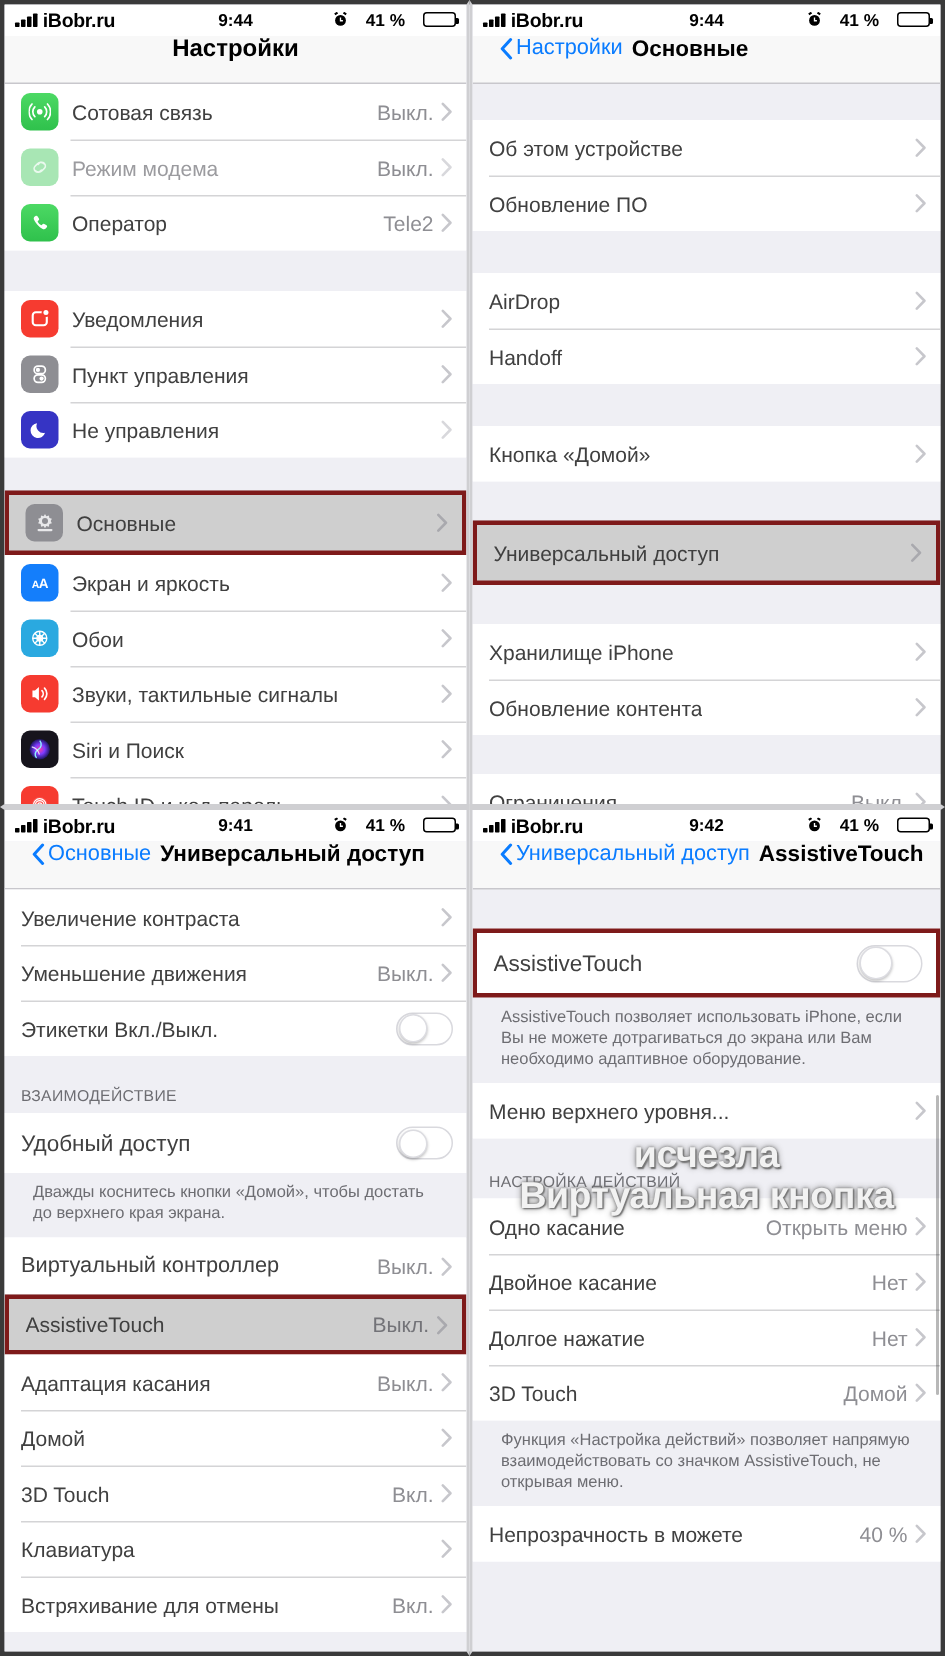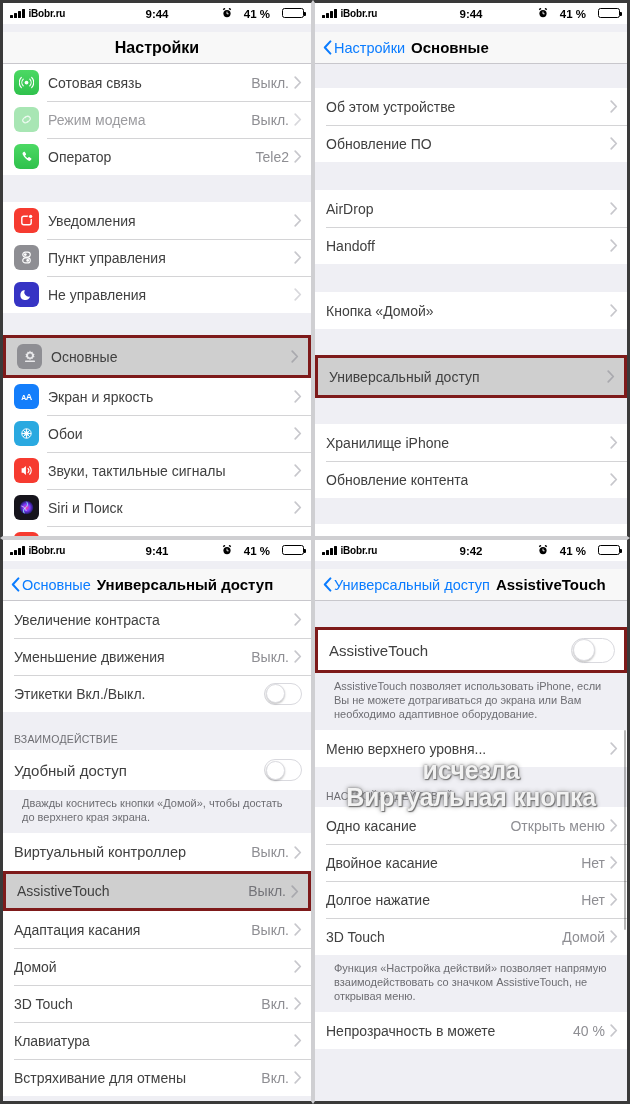--- a/index.html
+++ b/index.html
@@ -36,21 +36,21 @@
     display: flex; align-items: center;
     padding: 0 7px;
     font-size: 11.5px; font-weight: bold; color: #000;
     position: relative;
   }
   .sb-left { display: flex; align-items: center; gap: 4px; }
   .bars { display: flex; align-items: flex-end; gap: 1.5px; height: 9px; }
   .bars i { display: block; width: 2.5px; background: #000; border-radius: .5px; }
   .bars i:nth-child(1){height:3px} .bars i:nth-child(2){height:5px}
   .bars i:nth-child(3){height:7px} .bars i:nth-child(4){height:9px}
-  .carrier { font-size: 10px; font-weight: bold; letter-spacing: -.2px;}
+  .carrier { font-size: 13px; font-weight: bold; letter-spacing: -.2px;}
   .sb-center {
     position: absolute; left: 0; right: 0; text-align: center;
     font-size: 11.5px; font-weight: bold; pointer-events: none;
   }
   .sb-right { margin-left: auto; display: flex; align-items: flex-start; gap: 12px; z-index:2;}
   .alarm-ico { width: 10px; height: 10px; position: relative; }
   .alarm-ico svg { display:block; }
   .batt-pct { font-size: 11.5px; font-weight: bold; }
   .batt {
     width: 22px; height: 10px; border: 1px solid #000; border-radius: 2.5px;
@@ -59,23 +59,22 @@
   .batt::after {
     content:""; position:absolute; right:-3px; top:3px;
     width:2px; height:4px; background:#000; border-radius:0 1px 1px 0;
   }
   .batt .fill { height: 100%; background: #fdd835; border-radius: 1px; }
 
   
   .navbar {
     height: 32px; background: #f8f8f8;
     border-bottom: .5px solid #c8c7cc;
-    display: flex; align-items: center; position: relative;
-    padding: 0 8px;
-    margin-top: 8px;
+    display: flex; align-items: flex-start; position: relative;
+    padding: 0 18px;
   }
   .navbar.plain { justify-content: center; }
   .nav-back {
     display: flex; align-items: center; gap: 2px;
     color: #0a7cff; font-size: 14.5px; white-space: nowrap; z-index: 3;
   }
   .chev-back { width: 9px; height: 15px; display:block; }
   .nav-title {
     font-size: 15px; font-weight: bold; color: #000; white-space: nowrap;
   }

